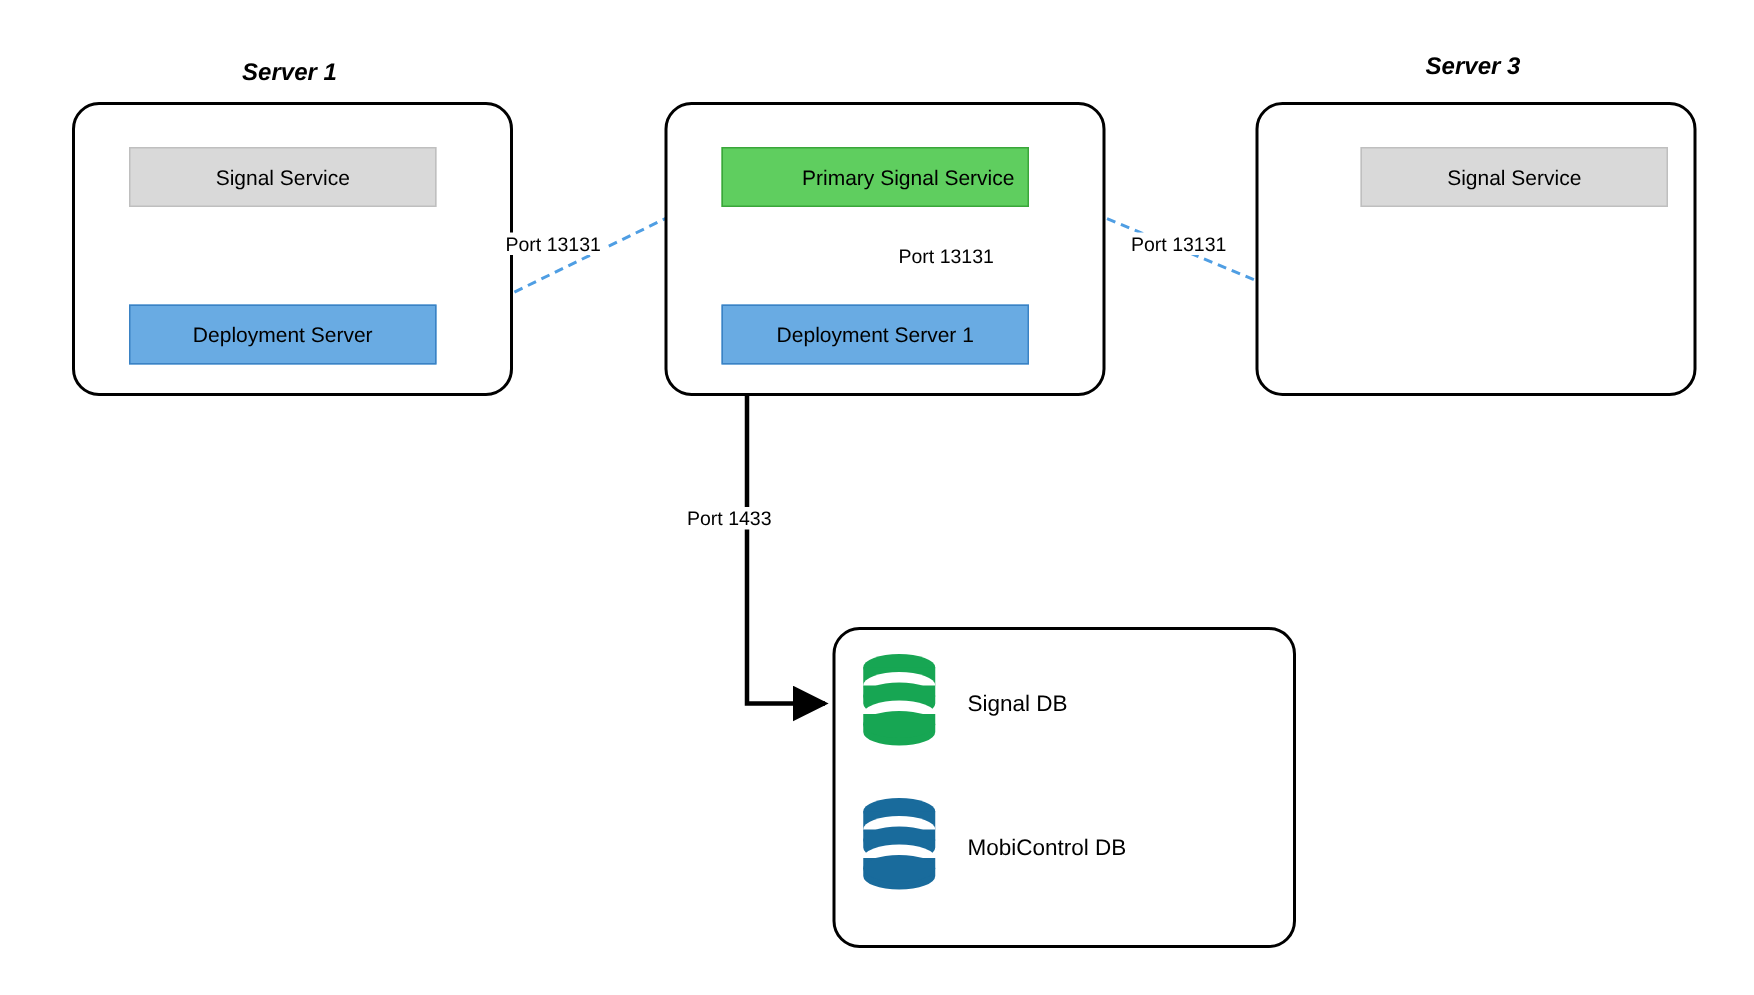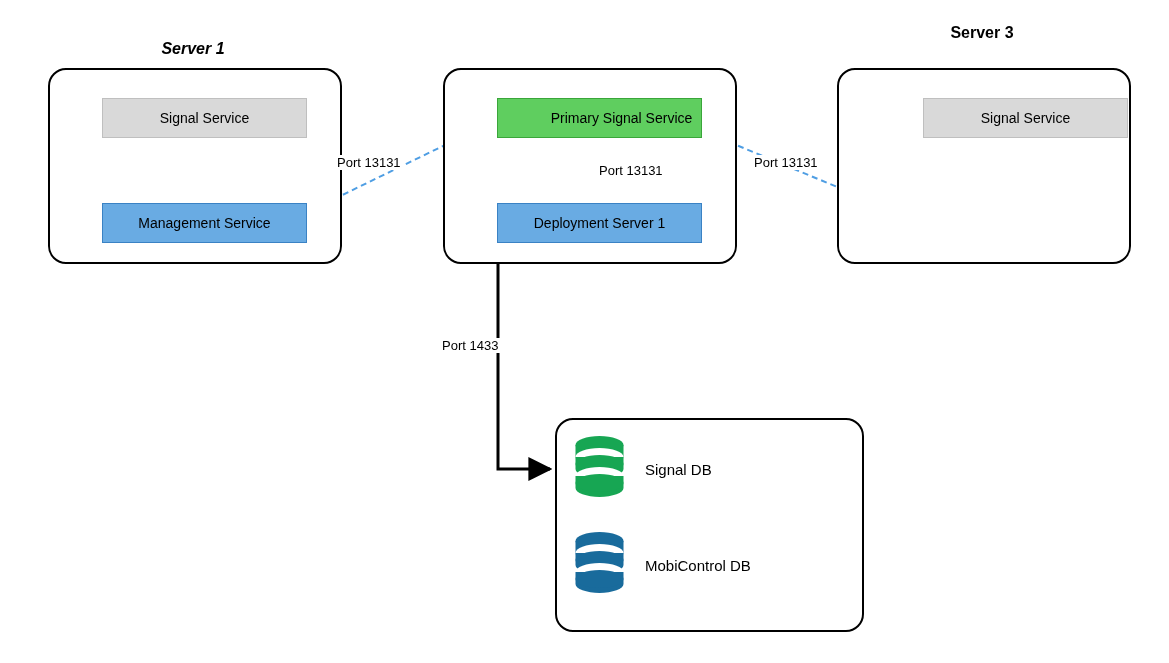--- a/index.html
+++ b/index.html
@@ -39,21 +39,20 @@
   }
   .node {
     position: absolute;
     border: 1px solid;
     text-align: right;
     display: flex;
     align-items: center;
     justify-content: center;
     font-size: 14px;
     box-sizing: border-box;
-    margin-left: 16px;
   }
   .node.gray {
     background: #d9d9d9;
     border-color: #bfbfbf;
   }
   .node.blue {
     background: #69abe3;
     border-color: #3a82c4;
   }
   .node.green {
@@ -102,34 +101,34 @@
     <line x1="589" y1="205" x2="589" y2="140" stroke="#4f9ee3" stroke-width="2" stroke-dasharray="6 4" marker-end="url(#arrow-blue)"></line>
 
     <line x1="919" y1="221" x2="693" y2="127" stroke="#4f9ee3" stroke-width="2" stroke-dasharray="6 4" marker-end="url(#arrow-blue)"></line>
 
     <polyline points="498,138 498,469 550,469" fill="none" stroke="#000" stroke-width="3" marker-end="url(#arrow-black)"></polyline>
   </svg>
 
   <div class="server-title" style="left:48px; top:40px; width:290px;font-style:italic;">Server 1</div>
   <div class="server-box" style="left:48px; top:68px; width:290px; height:192px;"></div>
   <div class="node gray" style="left:86px; top:98px; width:205px; height:40px;">Signal Service</div>
-  <div class="node blue" style="left:86px; top:203px; width:205px; height:40px;">Management Service</div>
+  <div class="node blue" style="left:86px; top:203px; width:205px; height:40px;">Deployment Server</div>
 
   <div class="server-box" style="left:443px; top:68px; width:290px; height:192px;"></div>
   <div class="node green" style="left:481px; top:98px; width:205px; height:40px;padding-left:44px;">Primary Signal Service</div>
   <div class="node blue" style="left:481px; top:203px; width:205px; height:40px;">Deployment Server 1</div>
 
-  <div class="server-title" style="left:837px; top:24px; width:290px;">Server 3</div>
+  <div class="server-title" style="left:837px; top:36px; width:290px;font-style:italic;">Server 3</div>
   <div class="server-box" style="left:837px; top:68px; width:290px; height:192px;"></div>
   <div class="node gray" style="left:907px; top:98px; width:205px; height:40px;">Signal Service</div>
 
   <div class="edge-label" style="left:335px; top:155px;">Port 13131</div>
   <div class="edge-label" style="left:597px; top:163px;">Port 13131</div>
   <div class="edge-label" style="left:752px; top:155px;">Port 13131</div>
-  <div class="edge-label" style="left:440px; top:338px;">Port 1433</div>
+  <div class="edge-label" style="left:456px; top:338px;">Port 1433</div>
 
   <div class="db-box" style="left:555px; top:418px; width:305px; height:210px;"></div>
 
   <div class="db-row" style="left:572px; top:530px;">
     <svg width="55" height="70" viewBox="0 0 55 70">
       <ellipse cx="27.5" cy="11" rx="24" ry="9" fill="#196b9c"></ellipse>
       <path d="M3.5 11 v12 a24 9 0 0 0 48 0 v-12" fill="#196b9c"></path>
       <ellipse cx="27.5" cy="23" rx="24" ry="9" fill="#fff"></ellipse>
       <path d="M3.5 23 v12 a24 9 0 0 0 48 0 v-12" fill="#196b9c"></path>
       <ellipse cx="27.5" cy="30" rx="24" ry="9" fill="#196b9c"></ellipse>

